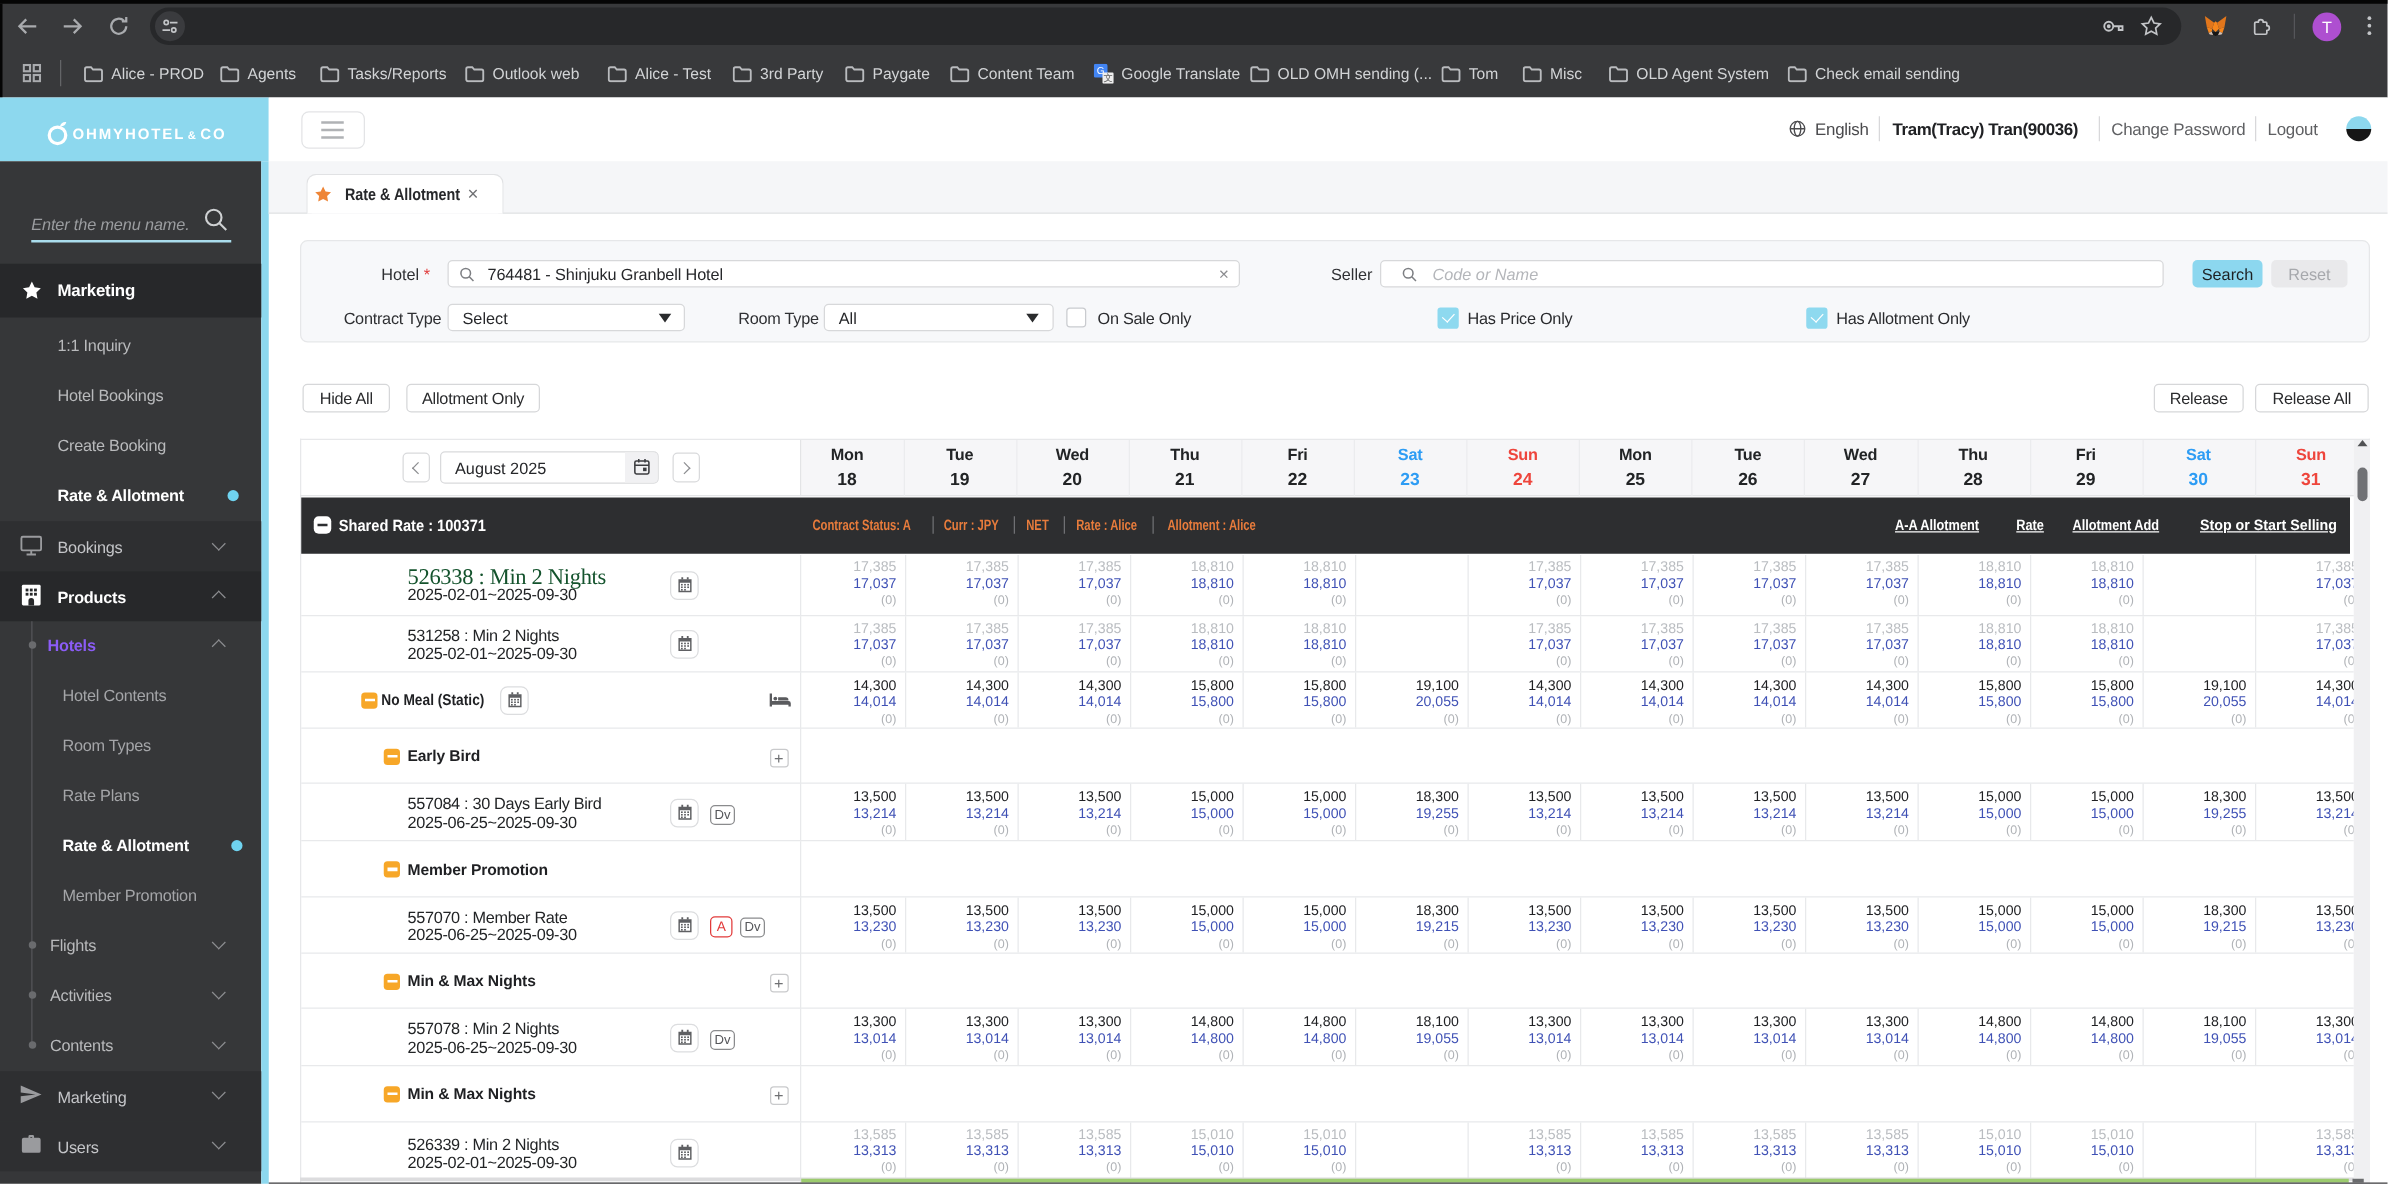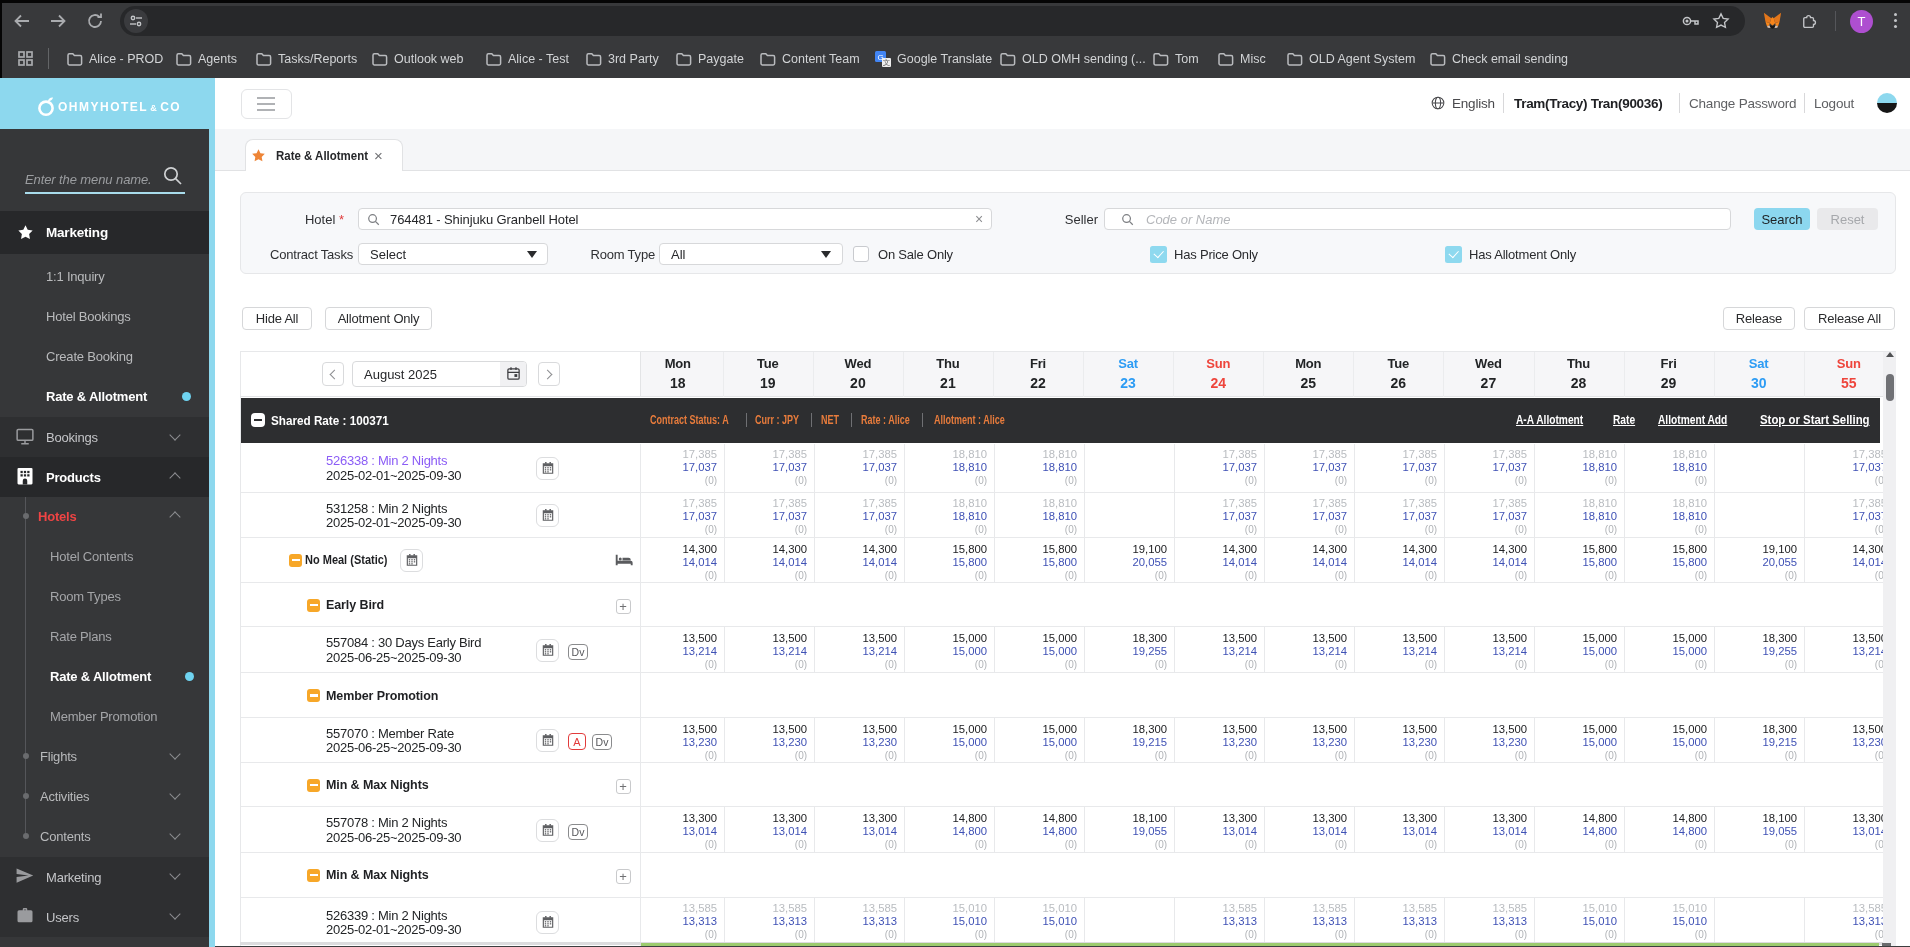--- a/index.html
+++ b/index.html
@@ -163,21 +163,21 @@
       <rect x="15" y="9.5" width="3" height="3" fill="#27282a"></rect>
       <path d="M9 23 v-5 a3 3 0 0 1 6 0 v5 z" fill="#27282a"></path>
     </svg>
 <div class="ab flex" style="left:46px;top:457px;height:40px;color:#fff;font-size:13px;font-weight:bold;letter-spacing:-0.2px;">Products</div>
 <div class="ab" style="left:171px;top:474px;width:8px;height:8px;border-right:1.6px solid #8c8d90;border-bottom:1.6px solid #8c8d90;transform:rotate(225deg);"></div>
 <div class="ab" style="left:25px;top:497px;width:1px;height:341px;background:#55565a;"></div>
 <div class="ab" style="left:22.5px;top:513px;width:6px;height:6px;border-radius:50%;background:#6a6b6e;"></div>
 <div class="ab" style="left:22.5px;top:753px;width:6px;height:6px;border-radius:50%;background:#6a6b6e;"></div>
 <div class="ab" style="left:22.5px;top:793px;width:6px;height:6px;border-radius:50%;background:#6a6b6e;"></div>
 <div class="ab" style="left:22.5px;top:833px;width:6px;height:6px;border-radius:50%;background:#6a6b6e;"></div>
-<div class="ab flex" style="left:38px;top:503px;height:26px;color:#ef4444;font-size:13px;font-weight:bold;letter-spacing:-0.2px;">Hotels</div>
+<div class="ab flex" style="left:38px;top:503px;height:26px;color:#8b5cf6;font-size:13px;font-weight:bold;letter-spacing:-0.2px;">Hotels</div>
 <div class="ab" style="left:171px;top:513px;width:8px;height:8px;border-right:1.6px solid #8c8d90;border-bottom:1.6px solid #8c8d90;transform:rotate(225deg);"></div>
 <div class="ab flex" style="left:50px;top:543px;height:26px;color:#a4a5a8;font-size:13px;letter-spacing:-0.2px;">Hotel Contents</div>
 <div class="ab flex" style="left:50px;top:583px;height:26px;color:#a4a5a8;font-size:13px;letter-spacing:-0.2px;">Room Types</div>
 <div class="ab flex" style="left:50px;top:623px;height:26px;color:#a4a5a8;font-size:13px;letter-spacing:-0.2px;">Rate Plans</div>
 <div class="ab flex" style="left:50px;top:663px;height:26px;color:#fff;font-size:13px;font-weight:bold;letter-spacing:-0.2px;">Rate &amp; Allotment</div>
 <div class="ab" style="left:185px;top:672px;width:9px;height:9px;border-radius:50%;background:#6fd3f0;"></div>
 <div class="ab flex" style="left:50px;top:703px;height:26px;color:#a4a5a8;font-size:13px;letter-spacing:-0.2px;">Member Promotion</div>
 <div class="ab flex" style="left:40px;top:743px;height:26px;color:#b9babc;font-size:13px;letter-spacing:-0.2px;">Flights</div>
 <div class="ab" style="left:171px;top:750px;width:8px;height:8px;border-right:1.6px solid #8c8d90;border-bottom:1.6px solid #8c8d90;transform:rotate(45deg);"></div>
 <div class="ab flex" style="left:40px;top:783px;height:26px;color:#b9babc;font-size:13px;letter-spacing:-0.2px;">Activities</div>
@@ -232,21 +232,21 @@
 <div class="ab flex" style="left:975px;top:208px;height:22px;color:#8c8d90;font-size:14px;">×</div>
 <div class="ab flex" style="left:1000px;top:208px;width:98px;height:22px;justify-content:flex-end;color:#2f3033;font-size:13px;">Seller</div>
 <div class="ab" style="left:1104px;top:208px;width:627px;height:22px;background:#fff;border:1px solid #d7d8da;border-radius:4px;"></div>
 <svg class="ab" style="left:1121px;top:213px;" width="13" height="13" viewBox="0 0 21 21" fill="none" stroke="#7d7f83" stroke-width="2">
       <circle cx="9" cy="9" r="6.2"></circle>
       <path d="M13.6 13.6 L19 19"></path>
     </svg>
 <div class="ab flex" style="left:1146px;top:208px;height:22px;color:#b4b6ba;font-size:13px;font-style:italic;">Code or Name</div>
 <div class="ab flex" style="left:1754px;top:208px;width:56px;height:22px;background:#8cd7ef;border-radius:4px;justify-content:center;color:#1d2022;font-size:13px;">Search</div>
 <div class="ab flex" style="left:1817px;top:208px;width:61px;height:22px;background:#e9e9eb;border-radius:4px;justify-content:center;color:#a6a8ac;font-size:13px;">Reset</div>
-<div class="ab flex" style="left:240px;top:243px;width:113px;height:22px;justify-content:flex-end;color:#2f3033;font-size:13px;letter-spacing:-0.2px;">Contract Tasks</div>
+<div class="ab flex" style="left:240px;top:243px;width:113px;height:22px;justify-content:flex-end;color:#2f3033;font-size:13px;letter-spacing:-0.2px;">Contract Type</div>
 <div class="ab" style="left:358px;top:243px;width:190px;height:22px;background:#fff;border:1px solid #d7d8da;border-radius:4px;"></div>
 <div class="ab flex" style="left:370px;top:243px;height:22px;color:#26272a;font-size:13px;">Select</div>
 <div class="ab" style="left:527px;top:251px;width:0;height:0;border-left:5.5px solid transparent;border-right:5.5px solid transparent;border-top:7px solid #2a2b2d;"></div>
 <div class="ab flex" style="left:560px;top:243px;width:95px;height:22px;justify-content:flex-end;color:#2f3033;font-size:13px;letter-spacing:-0.2px;">Room Type</div>
 <div class="ab" style="left:659px;top:243px;width:184px;height:22px;background:#fff;border:1px solid #d7d8da;border-radius:4px;"></div>
 <div class="ab flex" style="left:671px;top:243px;height:22px;color:#26272a;font-size:13px;">All</div>
 <div class="ab" style="left:821px;top:251px;width:0;height:0;border-left:5.5px solid transparent;border-right:5.5px solid transparent;border-top:7px solid #2a2b2d;"></div>
 <div class="ab" style="left:853px;top:246px;width:16px;height:16px;background:#fff;border:1px solid #c9cbcf;border-radius:3px;"></div>
 <div class="ab flex" style="left:878px;top:243px;height:22px;color:#2a2b2e;font-size:13px;letter-spacing:-0.2px;">On Sale Only</div>
 <div class="ab" style="left:1150px;top:245.5px;width:17px;height:17px;background:#8ed9ef;border-radius:2.5px;"></div>
@@ -296,21 +296,21 @@
 <div class="ab" style="left:1533.5px;top:356px;width:90px;height:16px;text-align:center;color:#222426;font-size:13px;font-weight:600;letter-spacing:-0.2px;">Thu</div>
 <div class="ab" style="left:1533.5px;top:374.5px;width:90px;height:18px;text-align:center;color:#222426;font-size:14px;font-weight:600;">28</div>
 <div class="ab" style="left:1623.6px;top:351.5px;width:1px;height:45px;background:#ebecee;"></div>
 <div class="ab" style="left:1623.6px;top:356px;width:90px;height:16px;text-align:center;color:#222426;font-size:13px;font-weight:600;letter-spacing:-0.2px;">Fri</div>
 <div class="ab" style="left:1623.6px;top:374.5px;width:90px;height:18px;text-align:center;color:#222426;font-size:14px;font-weight:600;">29</div>
 <div class="ab" style="left:1713.7px;top:351.5px;width:1px;height:45px;background:#ebecee;"></div>
 <div class="ab" style="left:1713.7px;top:356px;width:90px;height:16px;text-align:center;color:#2d9cf4;font-size:13px;font-weight:600;letter-spacing:-0.2px;">Sat</div>
 <div class="ab" style="left:1713.7px;top:374.5px;width:90px;height:18px;text-align:center;color:#2d9cf4;font-size:14px;font-weight:600;">30</div>
 <div class="ab" style="left:1803.7px;top:351.5px;width:1px;height:45px;background:#ebecee;"></div>
 <div class="ab" style="left:1803.7px;top:356px;width:90px;height:16px;text-align:center;color:#ee453c;font-size:13px;font-weight:600;letter-spacing:-0.2px;">Sun</div>
-<div class="ab" style="left:1803.7px;top:374.5px;width:90px;height:18px;text-align:center;color:#ee453c;font-size:14px;font-weight:600;">55</div>
+<div class="ab" style="left:1803.7px;top:374.5px;width:90px;height:18px;text-align:center;color:#ee453c;font-size:14px;font-weight:600;">31</div>
 <div class="ab flex" style="left:322px;top:362px;width:22px;height:24px;border:1px solid #d9dadc;border-radius:4px;justify-content:center;">
       <div style="width:7px;height:7px;border-left:1.6px solid #8c8d90;border-bottom:1.6px solid #8c8d90;transform:rotate(45deg);margin-left:3px;"></div>
     </div>
 <div class="ab" style="left:352px;top:361px;width:175px;height:26px;border:1px solid #d9dadc;border-radius:4px;background:#fff;"></div>
 <div class="ab flex" style="left:364px;top:361px;height:26px;color:#26272a;font-size:13px;">August 2025</div>
 <div class="ab" style="left:499.5px;top:362px;width:26.5px;height:24px;background:#f1f1f3;border-radius:0 3px 3px 0;"></div>
 <svg class="ab" style="left:506px;top:366px;" width="15" height="15" viewBox="0 0 24 24" fill="none" stroke="#3c3d40" stroke-width="2">
       <rect x="3" y="4.5" width="18" height="16.5" rx="2"></rect>
       <path d="M3 10 H21 M8 2 V6.5 M16 2 V6.5"></path>
       <rect x="13.5" y="13" width="4.5" height="4.5" fill="#3c3d40" stroke="none"></rect>
@@ -343,21 +343,21 @@
 <div class="ab" style="left:994.1px;top:443.5px;width:1px;height:48.3px;background:#e8e9eb;"></div>
 <div class="ab" style="left:1084.1px;top:443.5px;width:1px;height:48.3px;background:#e8e9eb;"></div>
 <div class="ab" style="left:1174.1px;top:443.5px;width:1px;height:48.3px;background:#e8e9eb;"></div>
 <div class="ab" style="left:1264.1px;top:443.5px;width:1px;height:48.3px;background:#e8e9eb;"></div>
 <div class="ab" style="left:1354.1px;top:443.5px;width:1px;height:48.3px;background:#e8e9eb;"></div>
 <div class="ab" style="left:1444.1px;top:443.5px;width:1px;height:48.3px;background:#e8e9eb;"></div>
 <div class="ab" style="left:1534.1px;top:443.5px;width:1px;height:48.3px;background:#e8e9eb;"></div>
 <div class="ab" style="left:1624.1px;top:443.5px;width:1px;height:48.3px;background:#e8e9eb;"></div>
 <div class="ab" style="left:1714.1px;top:443.5px;width:1px;height:48.3px;background:#e8e9eb;"></div>
 <div class="ab" style="left:1804.1px;top:443.5px;width:1px;height:48.3px;background:#e8e9eb;"></div>
-<div class="ab" style="left:326px;top:454.2px;height:14.3px;color:#8b5cf6;font-size:13px;letter-spacing:-0.25px;line-height:14.3px;white-space:nowrap;">526338 : Min 2 Nights</div>
+<div class="ab" style="left:326px;top:454.2px;height:14.3px;color:#14532d;font-size:18px;letter-spacing:-0.25px;line-height:14.3px;white-space:nowrap;font-family:Liberation Serif, serif;">526338 : Min 2 Nights</div>
 <div class="ab" style="left:326px;top:468.5px;height:14.3px;color:#222426;font-size:13px;letter-spacing:-0.25px;line-height:14.3px;white-space:nowrap;">2025-02-01~2025-09-30</div>
 <div class="ab flex" style="left:536px;top:456.6px;width:23px;height:23px;border:1px solid #dcdddf;border-radius:6px;justify-content:center;background:#fff;">
       <svg width="14" height="14" viewBox="0 0 24 24" fill="#5f6063">
         <path d="M7 1.5 h2.5 v3 H7 z M14.5 1.5 H17 v3 h-2.5 z"></path>
         <path d="M3 4 h18 v18 H3 z M5 9 h14 v11 H5 z" fill-rule="evenodd"></path>
         <g>
           <rect x="6.5" y="10.5" width="2.4" height="2.2"></rect>
           <rect x="10.8" y="10.5" width="2.4" height="2.2"></rect>
           <rect x="15.1" y="10.5" width="2.4" height="2.2"></rect>
           <rect x="6.5" y="14" width="2.4" height="2.2"></rect>

